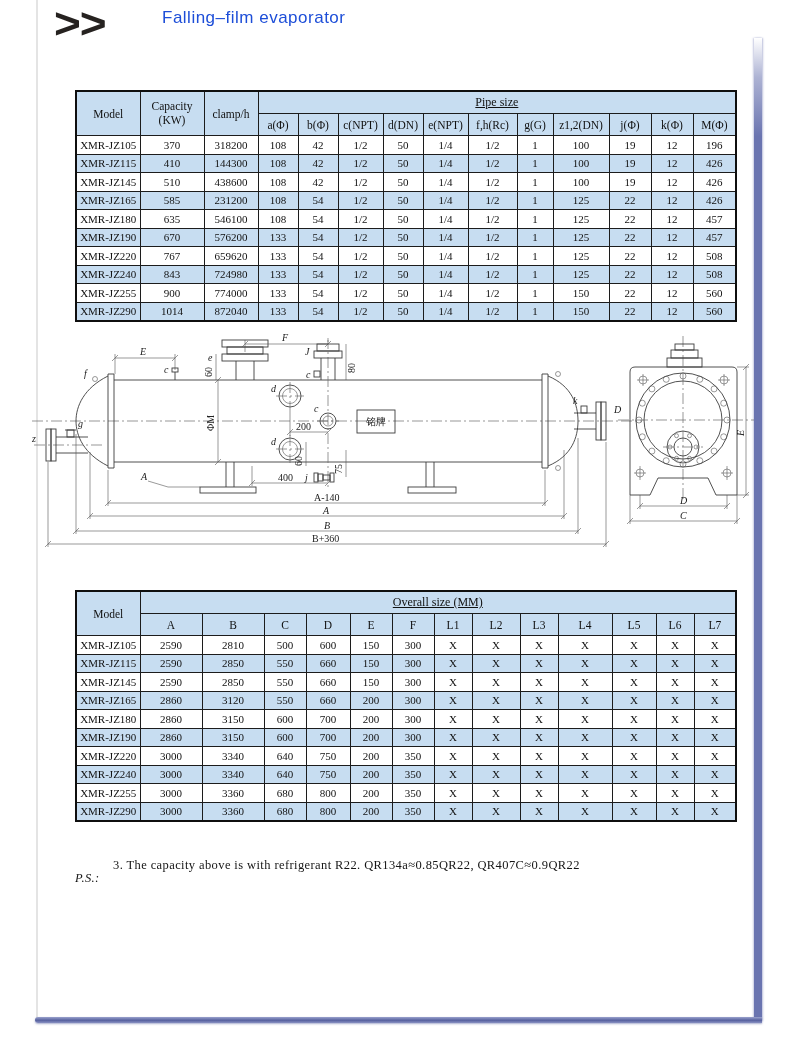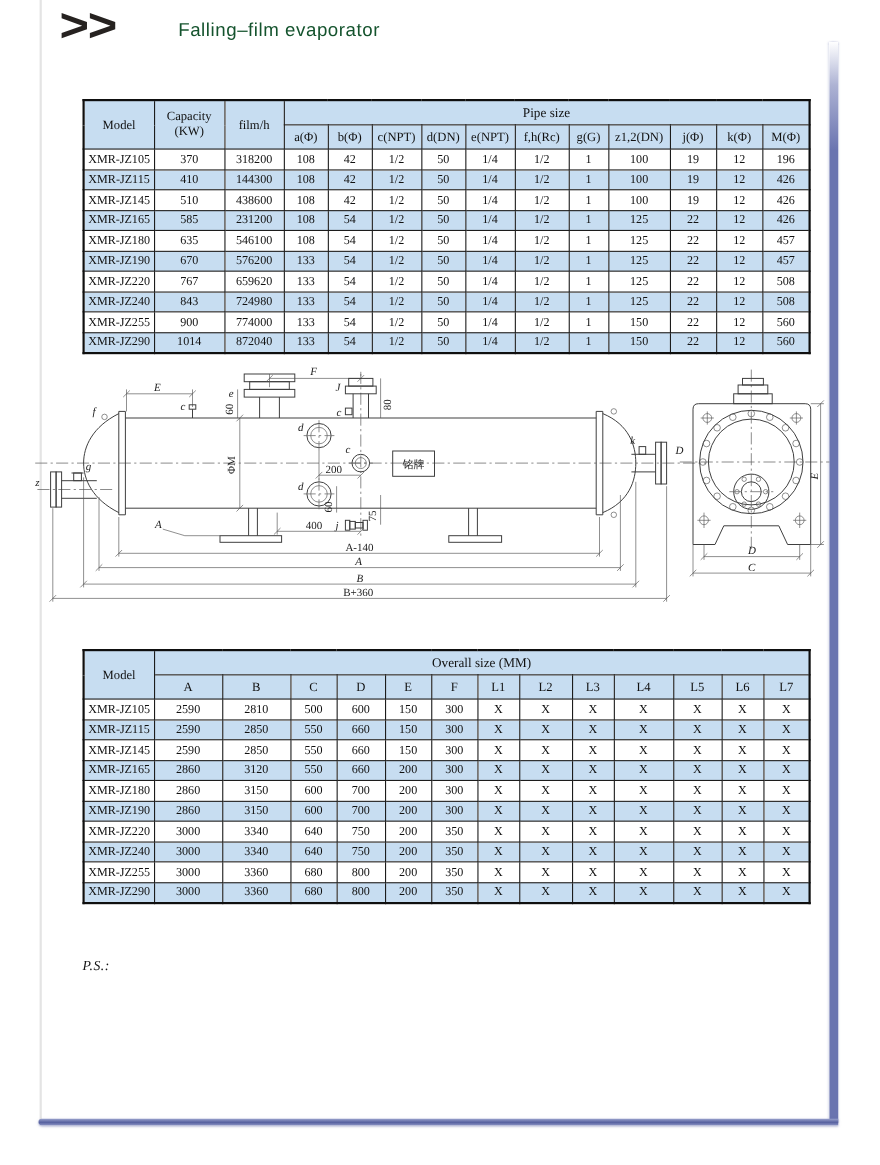--- a/index.html
+++ b/index.html
@@ -9,31 +9,31 @@
   .left-line{position:absolute;left:36px;top:0;width:2px;height:1021px;background:#e4e4e4;}
   .right-line{position:absolute;left:754px;top:38px;width:8px;height:983px;
       background:linear-gradient(to bottom, rgba(106,116,176,0) 0, rgba(106,116,176,.55) 4%, #6a74b0 10%, #6a74b0 100%);
       box-shadow:1px 0 2px rgba(106,116,176,.45), -1px 0 2px rgba(106,116,176,.35);}
   .bottom-line{position:absolute;left:35px;top:1017px;width:727px;height:6px;
       background:linear-gradient(to bottom,#9aa2cd,#57619f 55%,#8890c2);
       box-shadow:0 1px 2px rgba(87,97,159,.5);border-radius:3px 0 0 3px;}
   
   .logo{position:absolute;left:54px;top:-4px;font-family:"Liberation Sans","DejaVu Sans",sans-serif;
         font-weight:700;font-size:46px;letter-spacing:-1px;color:#262220;transform:scaleY(.92);}
-  .title{position:absolute;left:162px;top:18px;font-family:"Liberation Sans","DejaVu Sans",sans-serif;
-        font-size:17px;color:#14532d;letter-spacing:.5px;}
+  .title{position:absolute;left:162px;top:8px;font-family:"Liberation Sans","DejaVu Sans",sans-serif;
+        font-size:17px;color:#1d4ed8;letter-spacing:.5px;}
   
   table.spec{position:absolute;left:75px;border-collapse:collapse;table-layout:fixed;
         width:660px;border:2px solid #0f0f0f;background:#fff;}
   #pipe-table{top:90px;}
   #size-table{top:590px;}
   .spec th,.spec td{border:1px solid #1c1c1c;text-align:center;font-weight:normal;
         font-size:11px;padding:1px 0;overflow:hidden;white-space:nowrap;}
   .spec th{background:#c7ddf1;font-size:11.5px;height:19px;}
-  .spec th.group{font-size:12px;}
+  .spec th.group{font-size:12px;text-decoration:underline;}
   .spec td{height:15.5px;}
   .spec tbody tr:nth-child(even) td{background:#c7ddf1;}
   .cap2{line-height:1.15;}
   
   .diagram{position:absolute;left:30px;top:330px;width:735px;height:250px;}
   .diagram svg{width:100%;height:100%;}
   .ln{stroke:#3d3d3d;stroke-width:.9;fill:none;}
   .thin{stroke:#555;stroke-width:.6;fill:none;}
   .cl{stroke:#6a6a6a;stroke-width:.7;fill:none;stroke-dasharray:11 3 2 3;}
   .lbl{font:italic 10px "Liberation Serif","DejaVu Serif",serif;fill:#222;}
@@ -73,21 +73,21 @@
         <col style="width:42px">
         <col style="width:43px">
     </colgroup>
     <thead>
       <tr>
         <th rowspan="2">Model</th>
         <th rowspan="2" class="cap2">
           <div>Capacity</div>
           <div>(KW)</div>
         </th>
-        <th rowspan="2">film/h</th>
+        <th rowspan="2">clamp/h</th>
         <th colspan="11" class="group">Pipe size</th>
       </tr>
       <tr>
           <th>a(Φ)</th>
           <th>b(Φ)</th>
           <th>c(NPT)</th>
           <th>d(DN)</th>
           <th>e(NPT)</th>
           <th>f,h(Rc)</th>
           <th>g(G)</th>
@@ -710,15 +710,16 @@
           <td>X</td>
           <td>X</td>
           <td>X</td>
           <td>X</td>
         </tr>
     </tbody>
   </table>
 
   <div class="notes">
     <span class="ps">P.S.:</span>
+      <div class="note-line">3. The capacity above is with refrigerant R22. QR134a≈0.85QR22, QR407C≈0.9QR22</div>
   </div>
 
 </div>
 
 </body></html>

